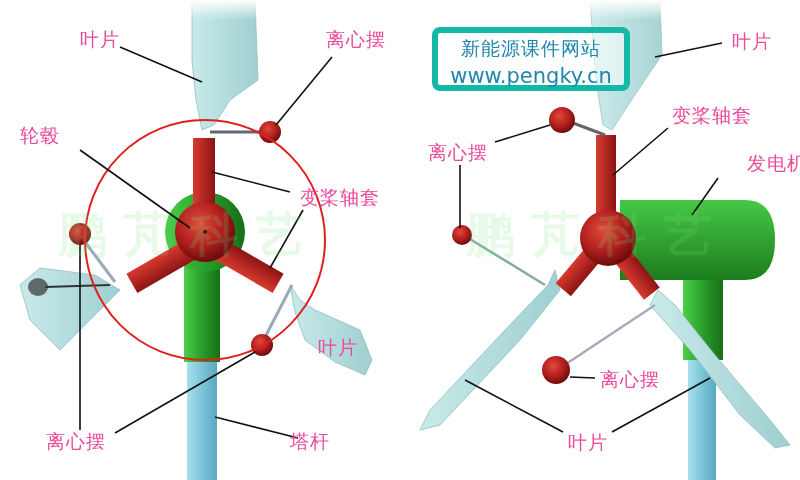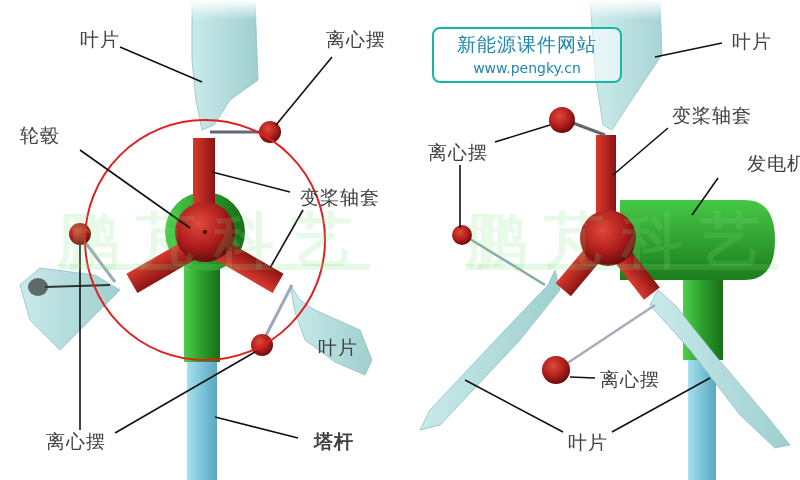--- a/index.html
+++ b/index.html
@@ -1,26 +1,26 @@
 <!DOCTYPE html>
 <html><head>
 <meta charset="utf-8">
 <style>
   html, body { margin:0; padding:0; background:#ffffff; }
   body { width:800px; height:480px; position:relative; overflow:hidden;
          font-family:"DejaVu Sans", "Liberation Sans", sans-serif; }
   #stage { position:absolute; left:0; top:0; width:800px; height:480px; }
-  .lbl { position:absolute; font-size:19px; color:#404040; white-space:nowrap; line-height:1; letter-spacing:1px; }
+  .lbl { position:absolute; font-size:19px; color:#ec4899; white-space:nowrap; line-height:1; letter-spacing:1px; }
   .site-badge { position:absolute; left:432px; top:27px; width:186px; height:52px;
-                border:2px solid #14b8a6; border-radius:8px; background:rgba(255,255,255,0.55);
+                border:6px solid #14b8a6; border-radius:8px; background:rgba(255,255,255,0.55);
                 text-align:center; color:#1f86ad; }
   .site-badge .t1 { font-size:19px; margin-top:3px; letter-spacing:1px; }
-  .site-badge .t2 { font-size:14px; margin-top:2px; }
-  .wm { position:absolute; font-size:60px; font-weight:bold; color:rgba(120,220,120,0.18);
-        letter-spacing:18px; white-space:nowrap; line-height:1;text-decoration:underline; }
+  .site-badge .t2 { font-size:21px; margin-top:2px; }
+  .wm { position:absolute; font-size:48px; font-weight:bold; color:rgba(120,220,120,0.18);
+        letter-spacing:18px; white-space:nowrap; line-height:1; }
 </style>
 </head>
 <body>
 
 <div id="stage">
   <svg width="800" height="480" viewBox="0 0 800 480">
     <defs>
       <linearGradient id="bladeG" x1="0" x2="1">
         <stop offset="0" stop-color="#c9eaea"></stop>
           <stop offset="1" stop-color="#9fcfd0"></stop>
@@ -160,21 +160,21 @@
     <div class="t2">www.pengky.cn</div>
   </div>
 
   
   <div class="lbl" style="left:80px;top:30px;">叶片</div>
   <div class="lbl" style="left:326px;top:30px;">离心摆</div>
   <div class="lbl" style="left:20px;top:126px;">轮毂</div>
   <div class="lbl" style="left:300px;top:188px;">变桨轴套</div>
   <div class="lbl" style="left:318px;top:338px;">叶片</div>
   <div class="lbl" style="left:46px;top:432px;">离心摆</div>
-  <div class="lbl" style="left:314px;top:432px;font-weight:bold;">塔杆</div>
+  <div class="lbl" style="left:290px;top:432px;">塔杆</div>
 
   
   <div class="lbl" style="left:732px;top:32px;">叶片</div>
   <div class="lbl" style="left:672px;top:106px;">变桨轴套</div>
   <div class="lbl" style="left:428px;top:143px;">离心摆</div>
   <div class="lbl" style="left:747px;top:154px;">发电机</div>
   <div class="lbl" style="left:600px;top:370px;">离心摆</div>
   <div class="lbl" style="left:568px;top:433px;">叶片</div>
 </div>
 

